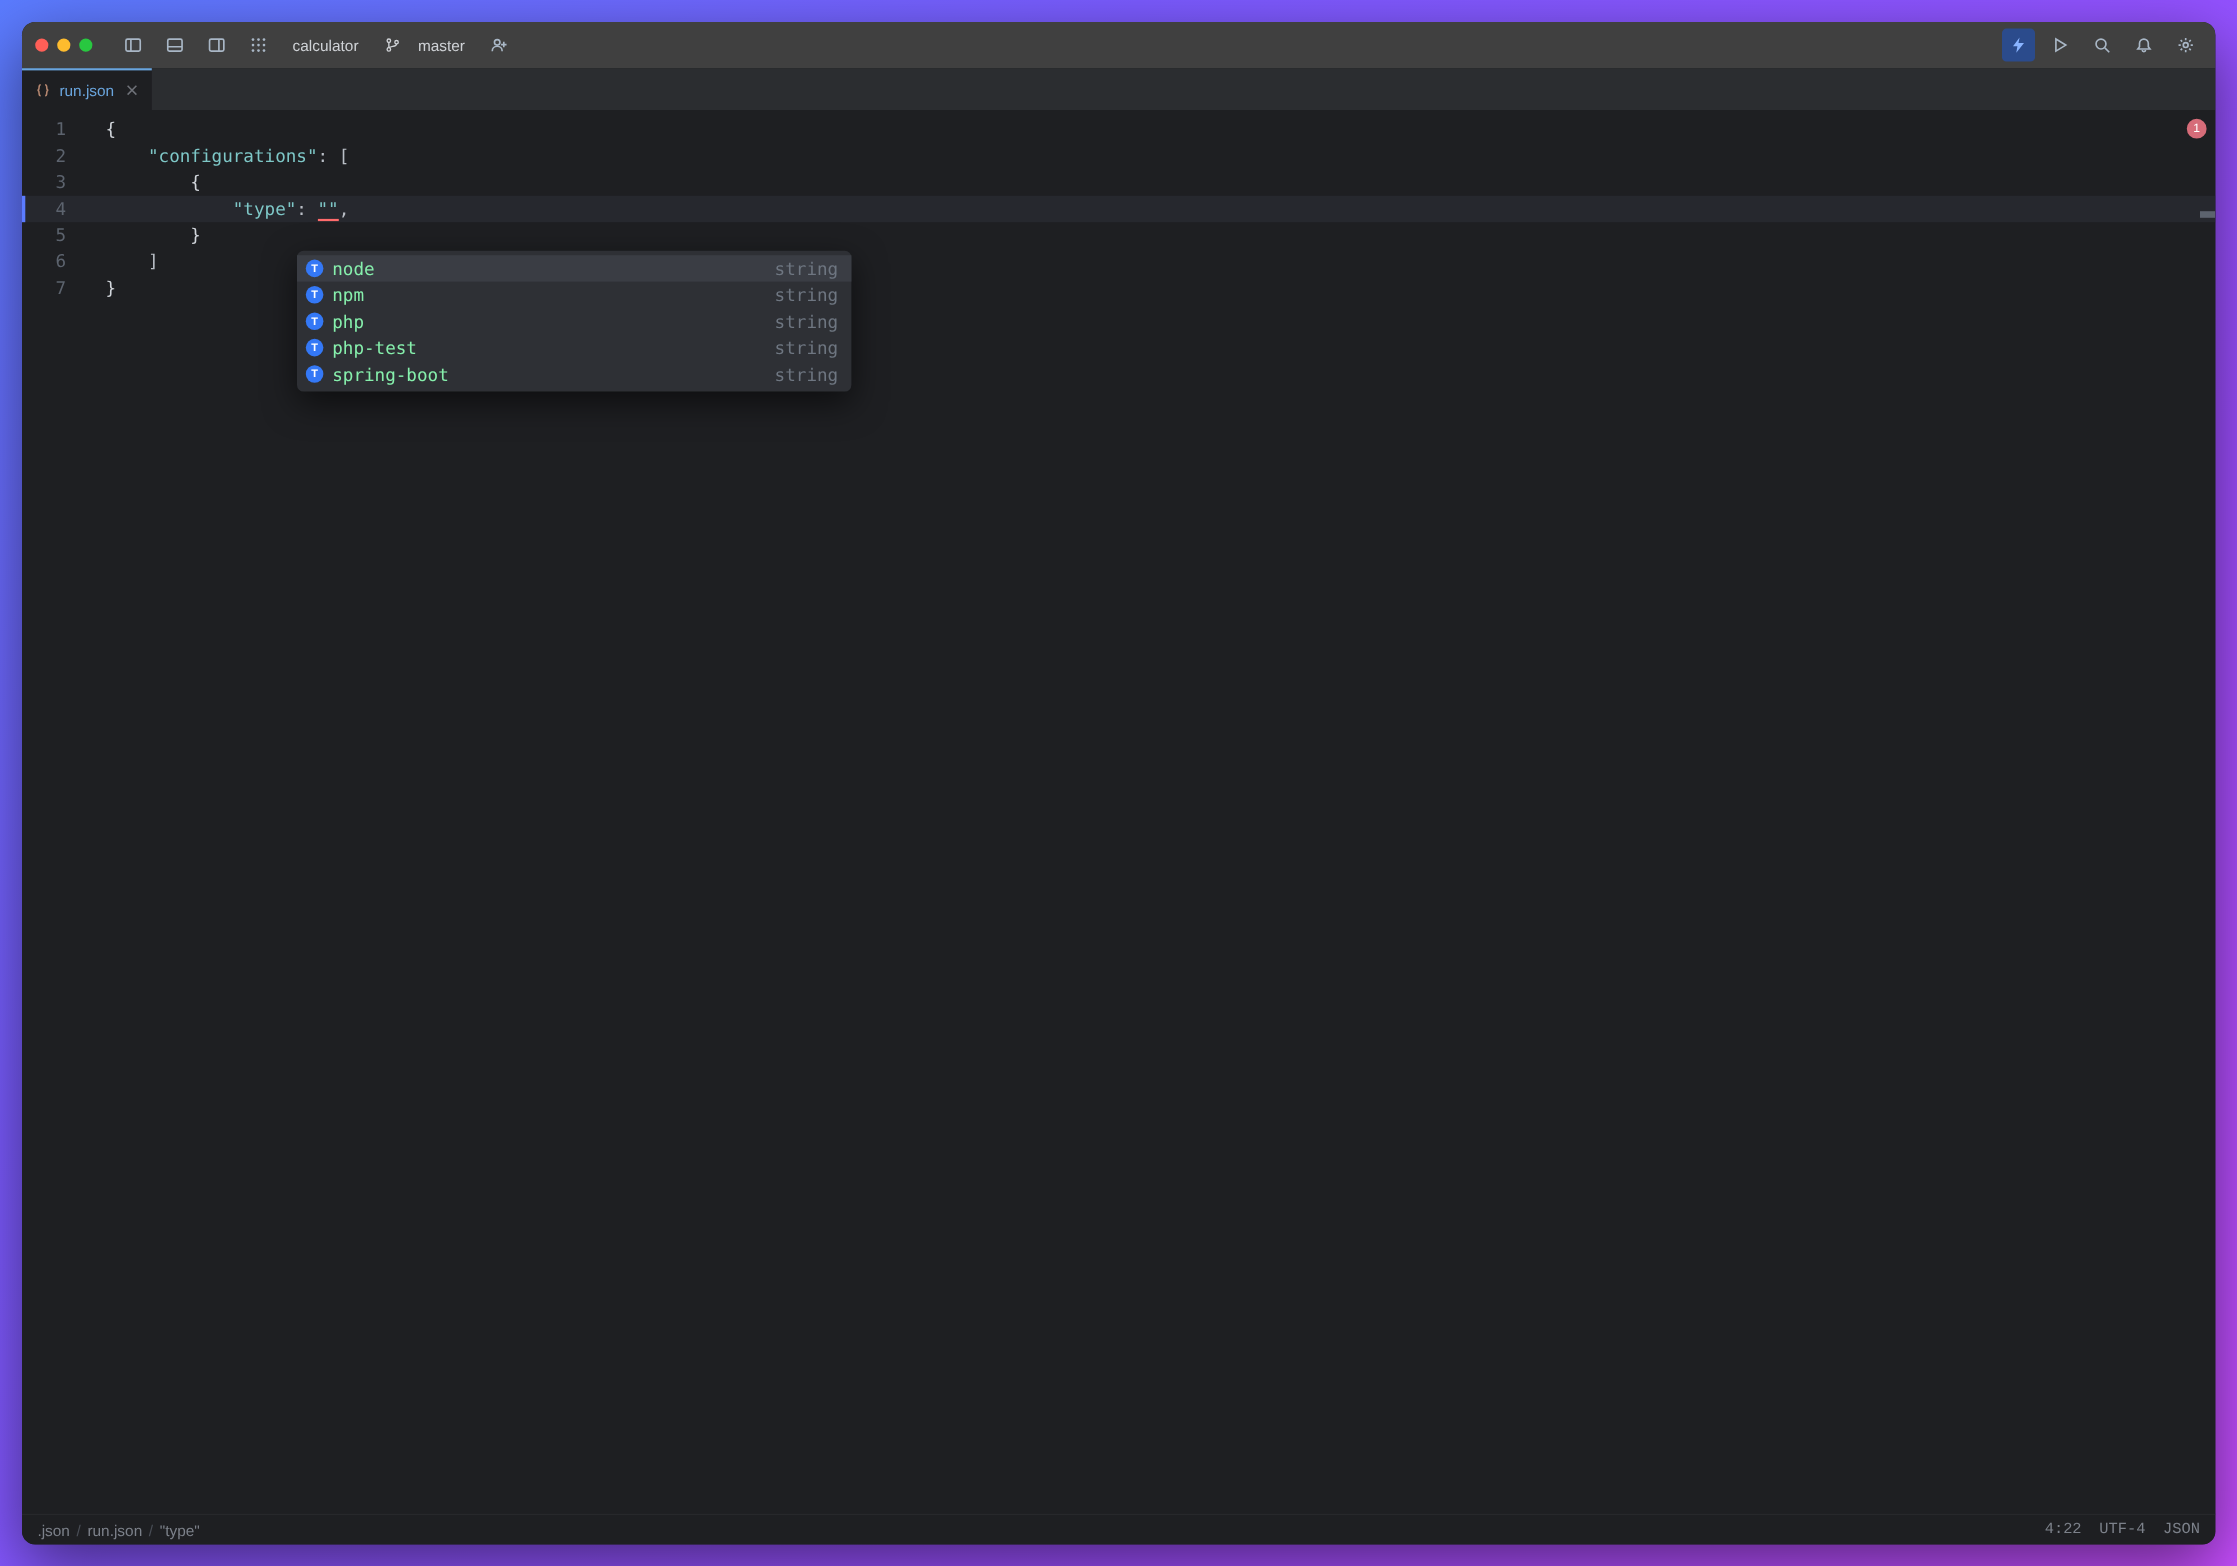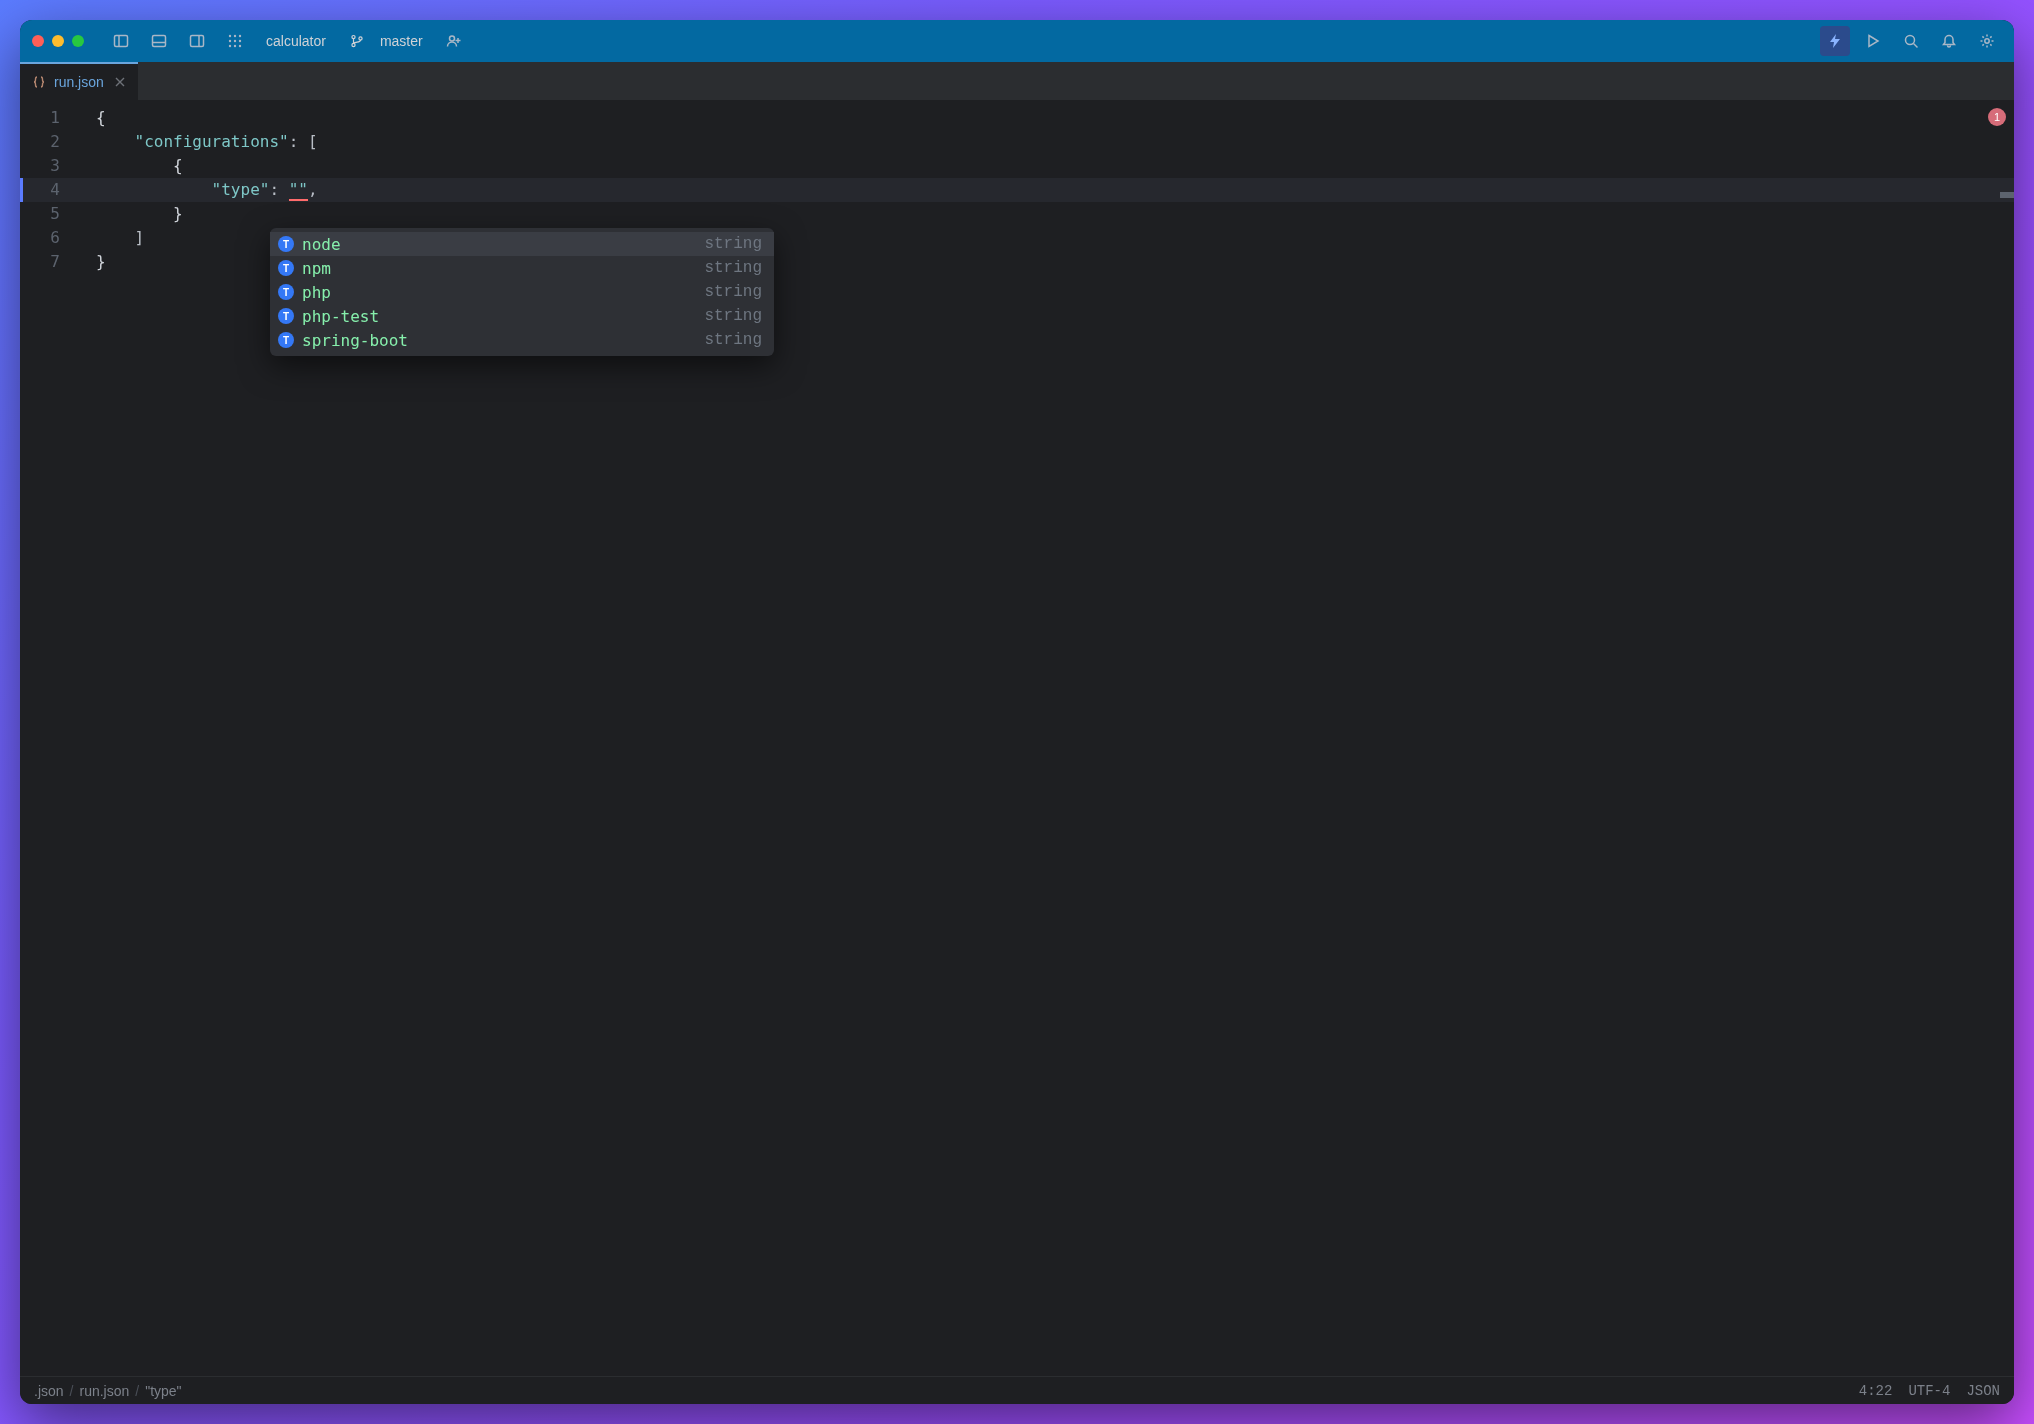--- a/index.html
+++ b/index.html
@@ -17,21 +17,21 @@
     border-radius: 12px;
     box-shadow: 0 20px 60px rgba(0,0,0,0.5);
     display: flex;
     flex-direction: column;
     overflow: hidden;
     position: relative;
   }
   
   .titlebar {
     height: 42px;
-    background: #0369a1;
+    background: #404040;
     display: flex;
     align-items: center;
     padding: 0 12px;
     gap: 8px;
     font-family: -apple-system, BlinkMacSystemFont, "Segoe UI", sans-serif;
     text-align: right;
   }
   .traffic-lights { display: flex; gap: 8px; margin-right: 14px; }
   .tl { width: 12px; height: 12px; border-radius: 50%; }
   .tl.red { background: #ff5f57; }
@@ -149,21 +149,21 @@
     background: #3478f6;
     color: #fff;
     font-size: 10px;
     font-weight: 700;
     display: flex; align-items: center; justify-content: center;
     font-family: -apple-system, sans-serif;
     flex-shrink: 0;
   }
   .comp-name { color: #86efac; }
   .comp-spacer { flex: 1; }
-  .comp-type { color: #6e7681; font-family: Liberation Mono, monospace; }
+  .comp-type { color: #6e7681; }
   
   .statusbar {
     height: 28px;
     background: #1e1f22;
     display: flex;
     align-items: center;
     padding: 0 14px;
     font-family: -apple-system, sans-serif;
     font-size: 14px;
     color: #7c818a;

